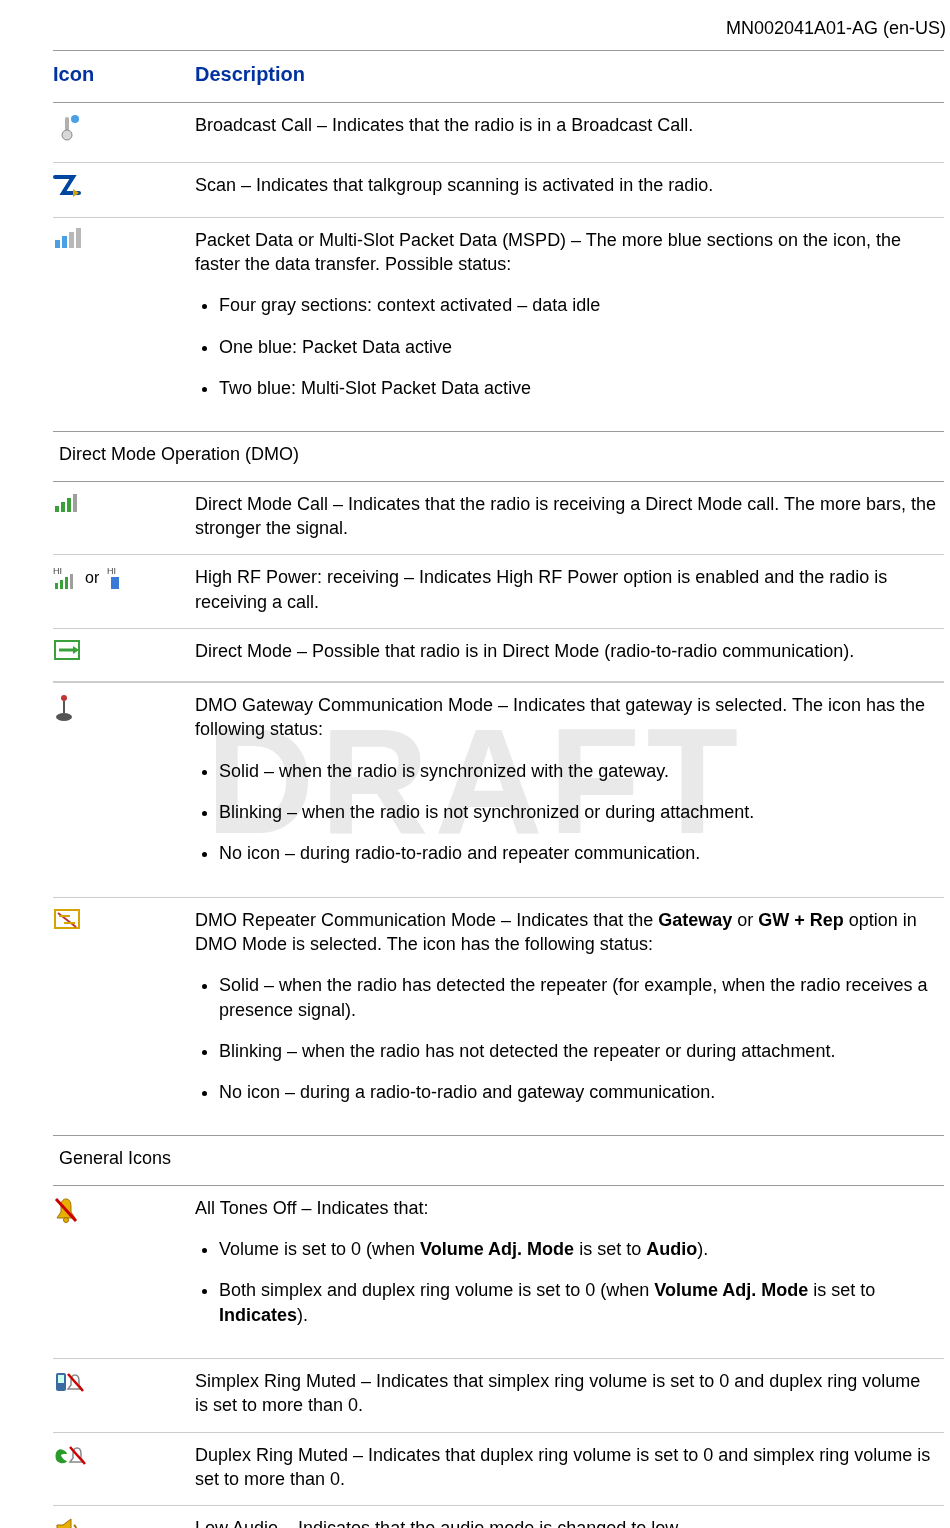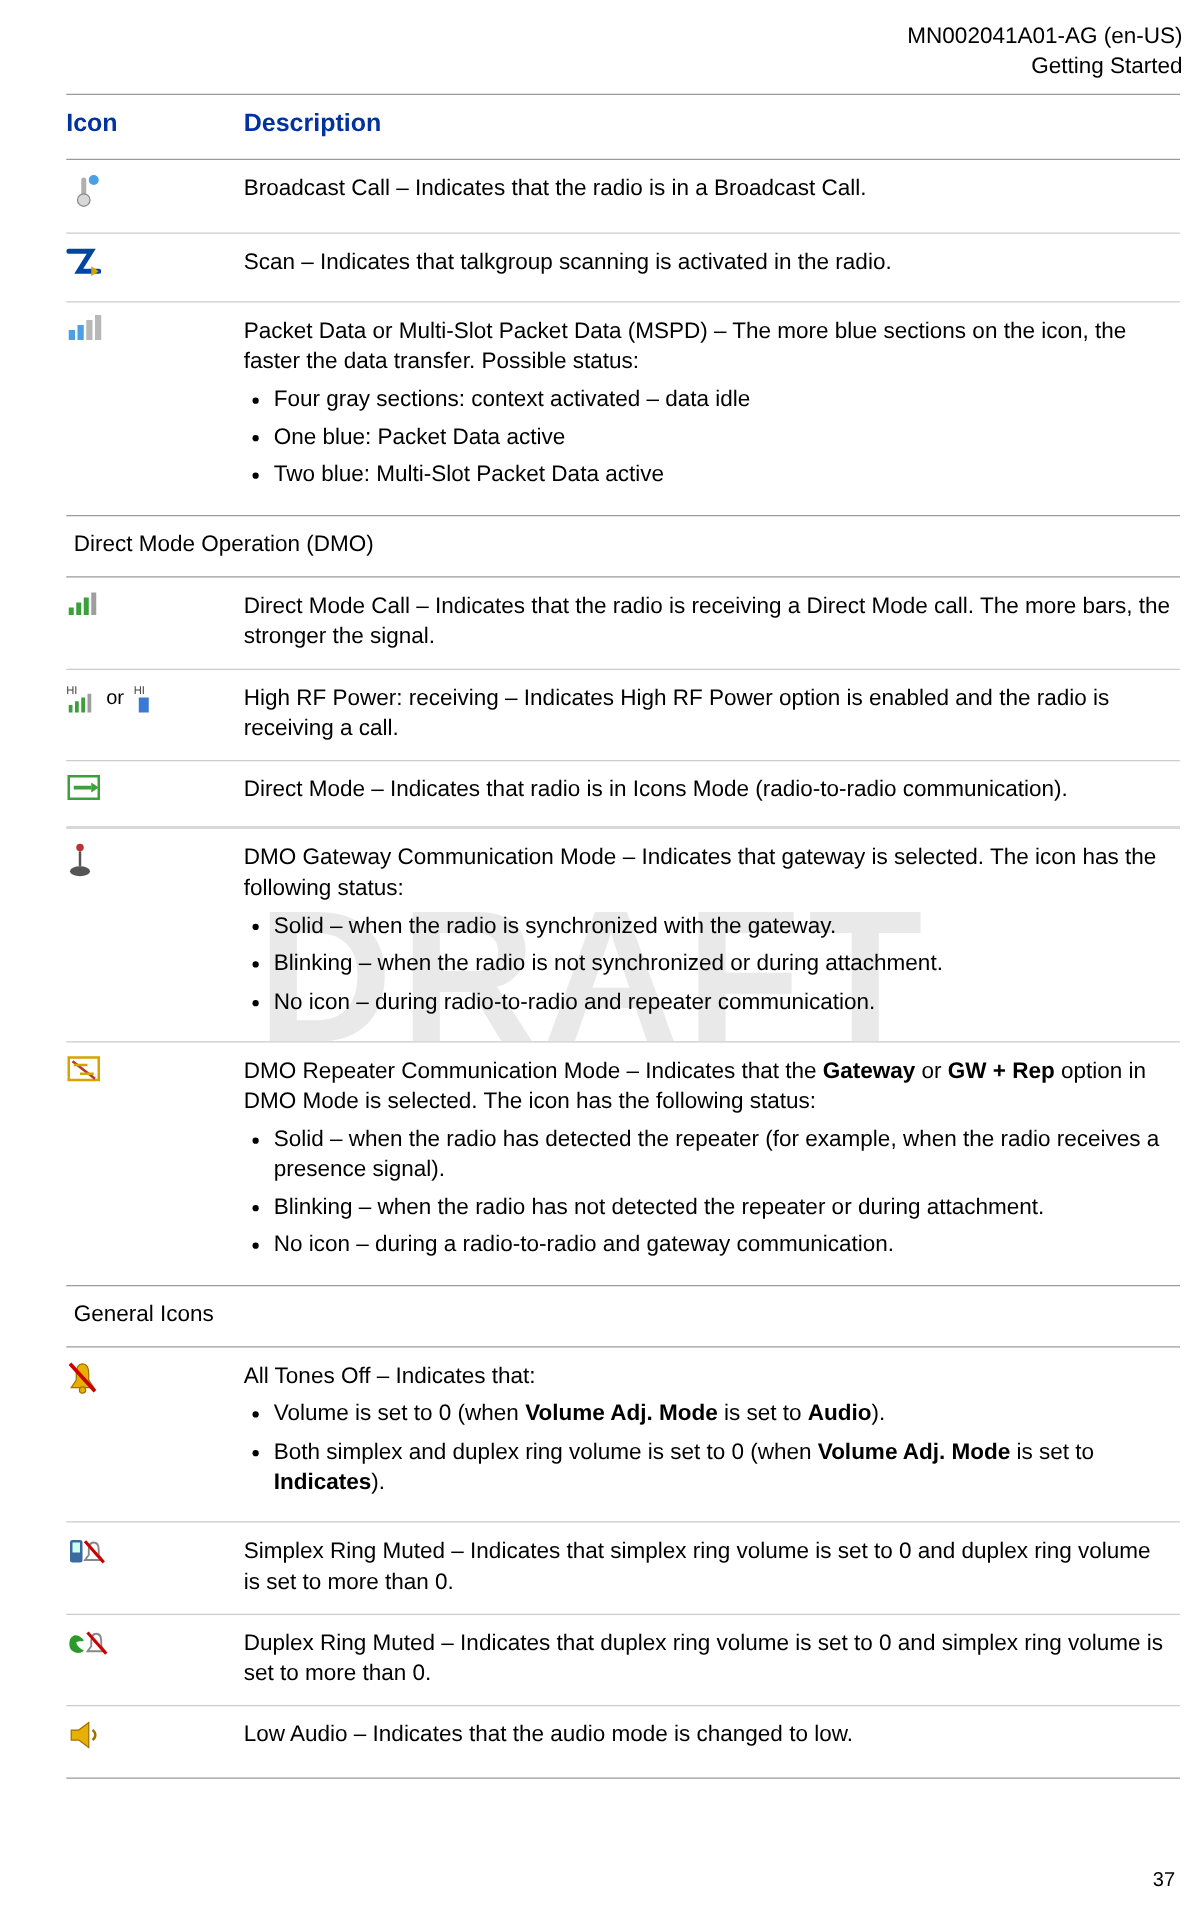--- a/index.html
+++ b/index.html
@@ -53,21 +53,21 @@
   }
   .section-row td {
     padding: 6px 0 6px 0;
     font-size: 18px;
   }
   ul.bullets {
     margin: 6px 0 0 0;
     padding-left: 24px;
   }
   ul.bullets li {
-    margin: 6px 0;
+    margin: 17px 0;
   }
   .icon-box {
     display: inline-flex;
     align-items: center;
     gap: 8px;
   }
   .watermark {
     position: absolute;
     left: 50%;
     top: 680px;
@@ -94,21 +94,20 @@
   }
   b { font-weight: bold; }
 </style>
 </head>
 <body>
 <div class="page">
   <div class="watermark">DRAFT</div>
 
   <div class="header-right">
     <div>MN002041A01-AG (en-US)</div>
-    <div>Getting Started</div>
   </div>
 
   <div class="content">
     <hr class="hr">
     <table class="icon-table">
 
       <tbody>
           <tr class="th-row">
         <td class="icon-col"><span class="th-icon">Icon</span></td>
         <td><span class="th-desc">Description</span></td>
@@ -236,21 +235,21 @@
       <tr>
         <td class="icon-col">
           <span class="icon-box">
             <svg width="28" height="22" viewBox="0 0 28 22">
               <rect x="2" y="2" width="24" height="18" fill="none" stroke="#3aa03a" stroke-width="2"></rect>
               <line x1="6" y1="11" x2="20" y2="11" stroke="#3aa03a" stroke-width="3"></line>
               <polygon points="20,7 26,11 20,15" fill="#3aa03a"></polygon>
             </svg>
           </span>
         </td>
-        <td>Direct Mode – Indicates that radio is in Icons Mode (radio-to-radio communication).</td>
+        <td>Direct Mode – Possible that radio is in Direct Mode (radio-to-radio communication).</td>
       </tr>
       <tr>
             <td colspan="2" style="padding:0">
               <hr class="hr" style="border-color:#ccc">
             </td>
           </tr>
 
       <tr>
             <td colspan="2" style="padding:0">
               <hr class="hr" style="border-color:#ccc">

